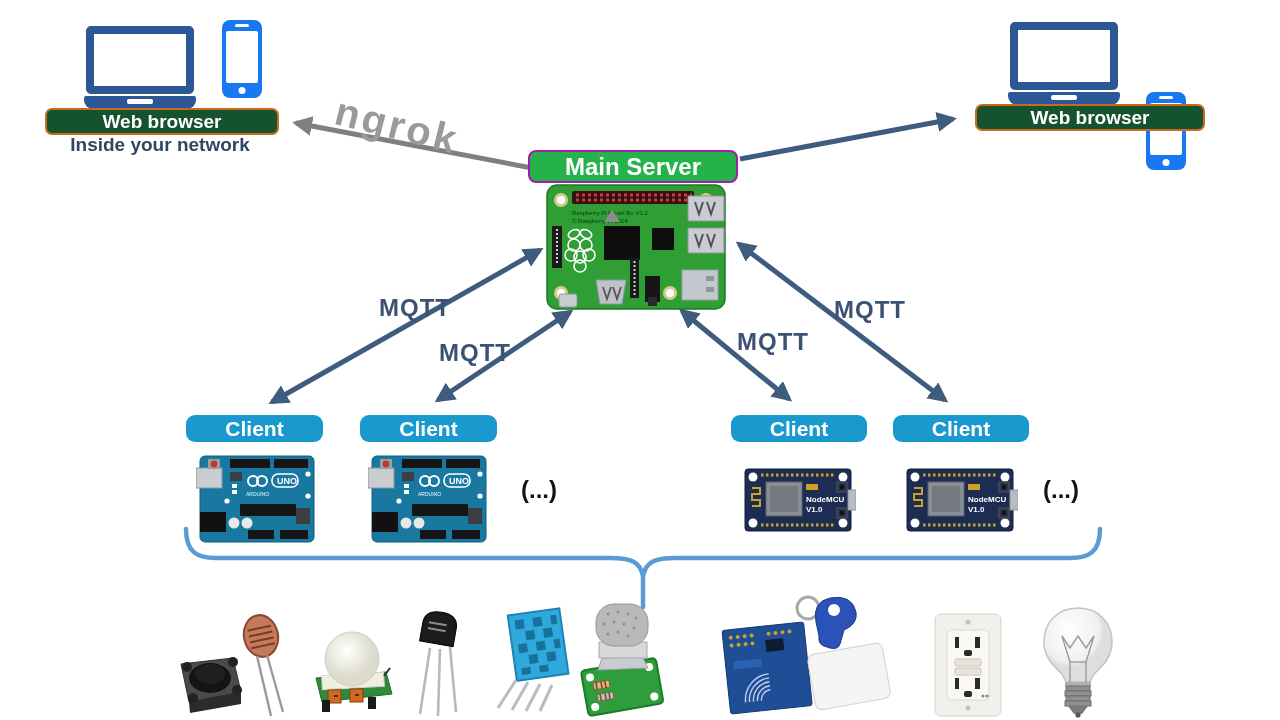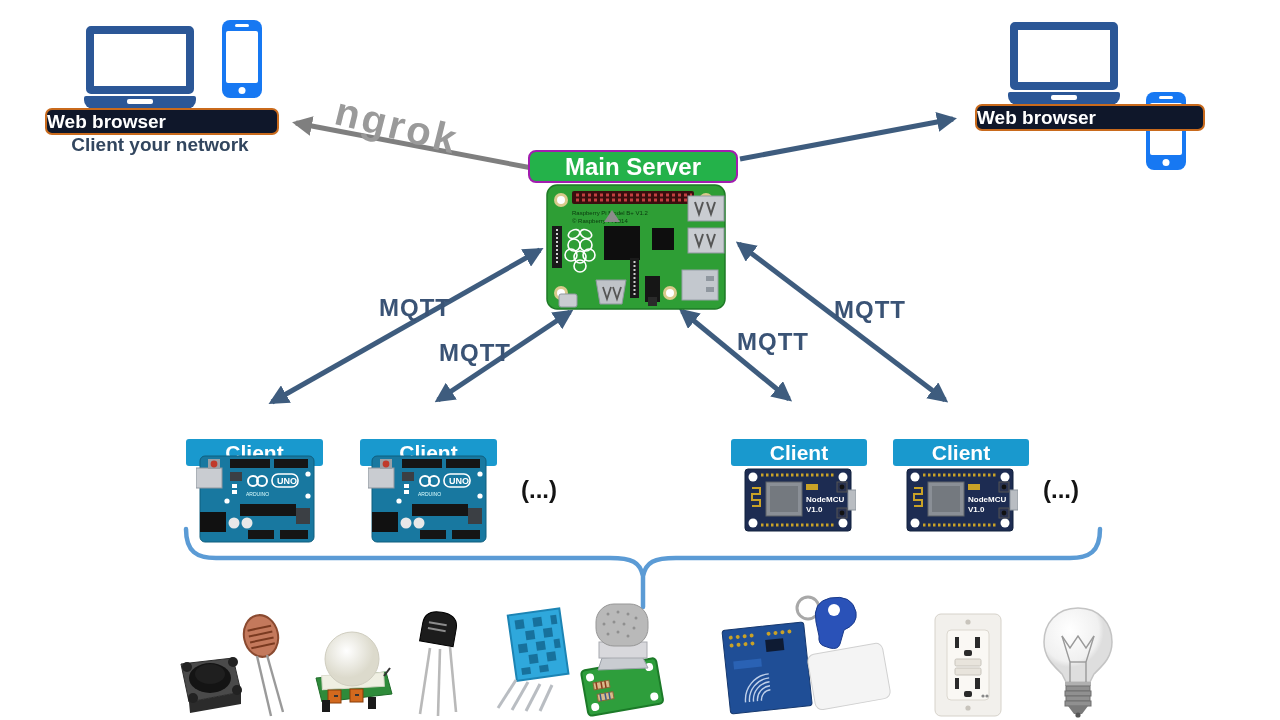--- a/index.html
+++ b/index.html
@@ -11,29 +11,29 @@
   
   .laptop{width:112px;}
   .lap-screen{width:92px;height:52px;border:8px solid #2B5797;border-radius:5px;background:#fff;margin:0 auto;}
   .lap-base{width:112px;height:13px;background:#2B5797;border-radius:2px 2px 9px 9px;margin-top:2px;position:relative;}
   .lap-base::after{content:"";position:absolute;left:50%;top:3px;transform:translateX(-50%);width:26px;height:5px;background:#fff;border-radius:2px;}
   .phone{width:40px;height:78px;background:#1778F2;border-radius:8px;position:relative;}
   .phone .ph-screen{position:absolute;left:4px;right:4px;top:11px;bottom:15px;background:#fff;border-radius:2px;}
   .phone .ph-dot{position:absolute;left:50%;bottom:4px;transform:translateX(-50%);width:7px;height:7px;border-radius:50%;background:#fff;}
   .phone .ph-dash{position:absolute;left:50%;top:4px;transform:translateX(-50%);width:14px;height:3px;border-radius:2px;background:#fff;}
   
-  .pill-orange{background:#0f172a;border:2px solid #C96A1C;border-radius:7px;color:#fff;
-    font-weight:bold;font-size:19px;height:23px;line-height:23px;box-sizing:content-box;}
+  .pill-orange{background:#14532d;border:2px solid #C96A1C;border-radius:7px;color:#fff;
+    font-weight:bold;font-size:19px;text-align:center;height:23px;line-height:23px;box-sizing:content-box;}
   .sublabel{color:#32465F;font-weight:bold;font-size:19px;text-align:center;white-space:nowrap;}
   .ngrok{font-size:40px;font-weight:bold;color:#9A9A9A;letter-spacing:3px;transform:rotate(14deg);transform-origin:left center;}
   .pill-green{background:#24B24A;border:2px solid #a21caf;border-radius:8px;color:#fff;
     font-weight:bold;font-size:24px;text-align:center;height:29px;line-height:29px;}
   .mqtt{color:#3A5375;font-weight:bold;font-size:24px;letter-spacing:1px;}
-  .pill-cyan{background:#1999CE;border-radius:3px;color:#fff;font-weight:bold;font-size:21px;
-    text-align:center;height:27px;line-height:27px;margin-top:24px;}
+  .pill-cyan{background:#1999CE;border-radius:9px;color:#fff;font-weight:bold;font-size:21px;
+    text-align:center;height:27px;line-height:27px;}
   .ellipsis{color:#141414;font-size:24px;font-weight:bold;}
   svg text{font-family:"Liberation Sans",sans-serif;}
 </style>
 </head>
 <body>
 
 <div id="canvas">
 
   <svg class="abs" style="left:0;top:0" width="1280" height="720" viewBox="0 0 1280 720">
     <defs>
@@ -62,21 +62,21 @@
   <div class="abs laptop" style="left:84px;top:26px">
     <div class="lap-screen"></div>
       <div class="lap-base"></div>
   </div>
   <div class="abs phone" style="left:222px;top:20px">
     <div class="ph-dash"></div>
       <div class="ph-screen"></div>
       <div class="ph-dot"></div>
   </div>
   <div class="abs pill-orange" style="left:45px;top:108px;width:230px">Web browser</div>
-  <div class="abs sublabel" style="left:45px;top:134px;width:230px">Client your network</div>
+  <div class="abs sublabel" style="left:45px;top:134px;width:230px">Inside your network</div>
 
   <div class="abs ngrok" style="left:336px;top:88px">ngrok</div>
 
   <div class="abs laptop" style="left:1008px;top:22px">
     <div class="lap-screen"></div>
       <div class="lap-base"></div>
   </div>
   <div class="abs phone" style="left:1146px;top:14px">
     <div class="ph-dash"></div>
       <div class="ph-screen"></div>

